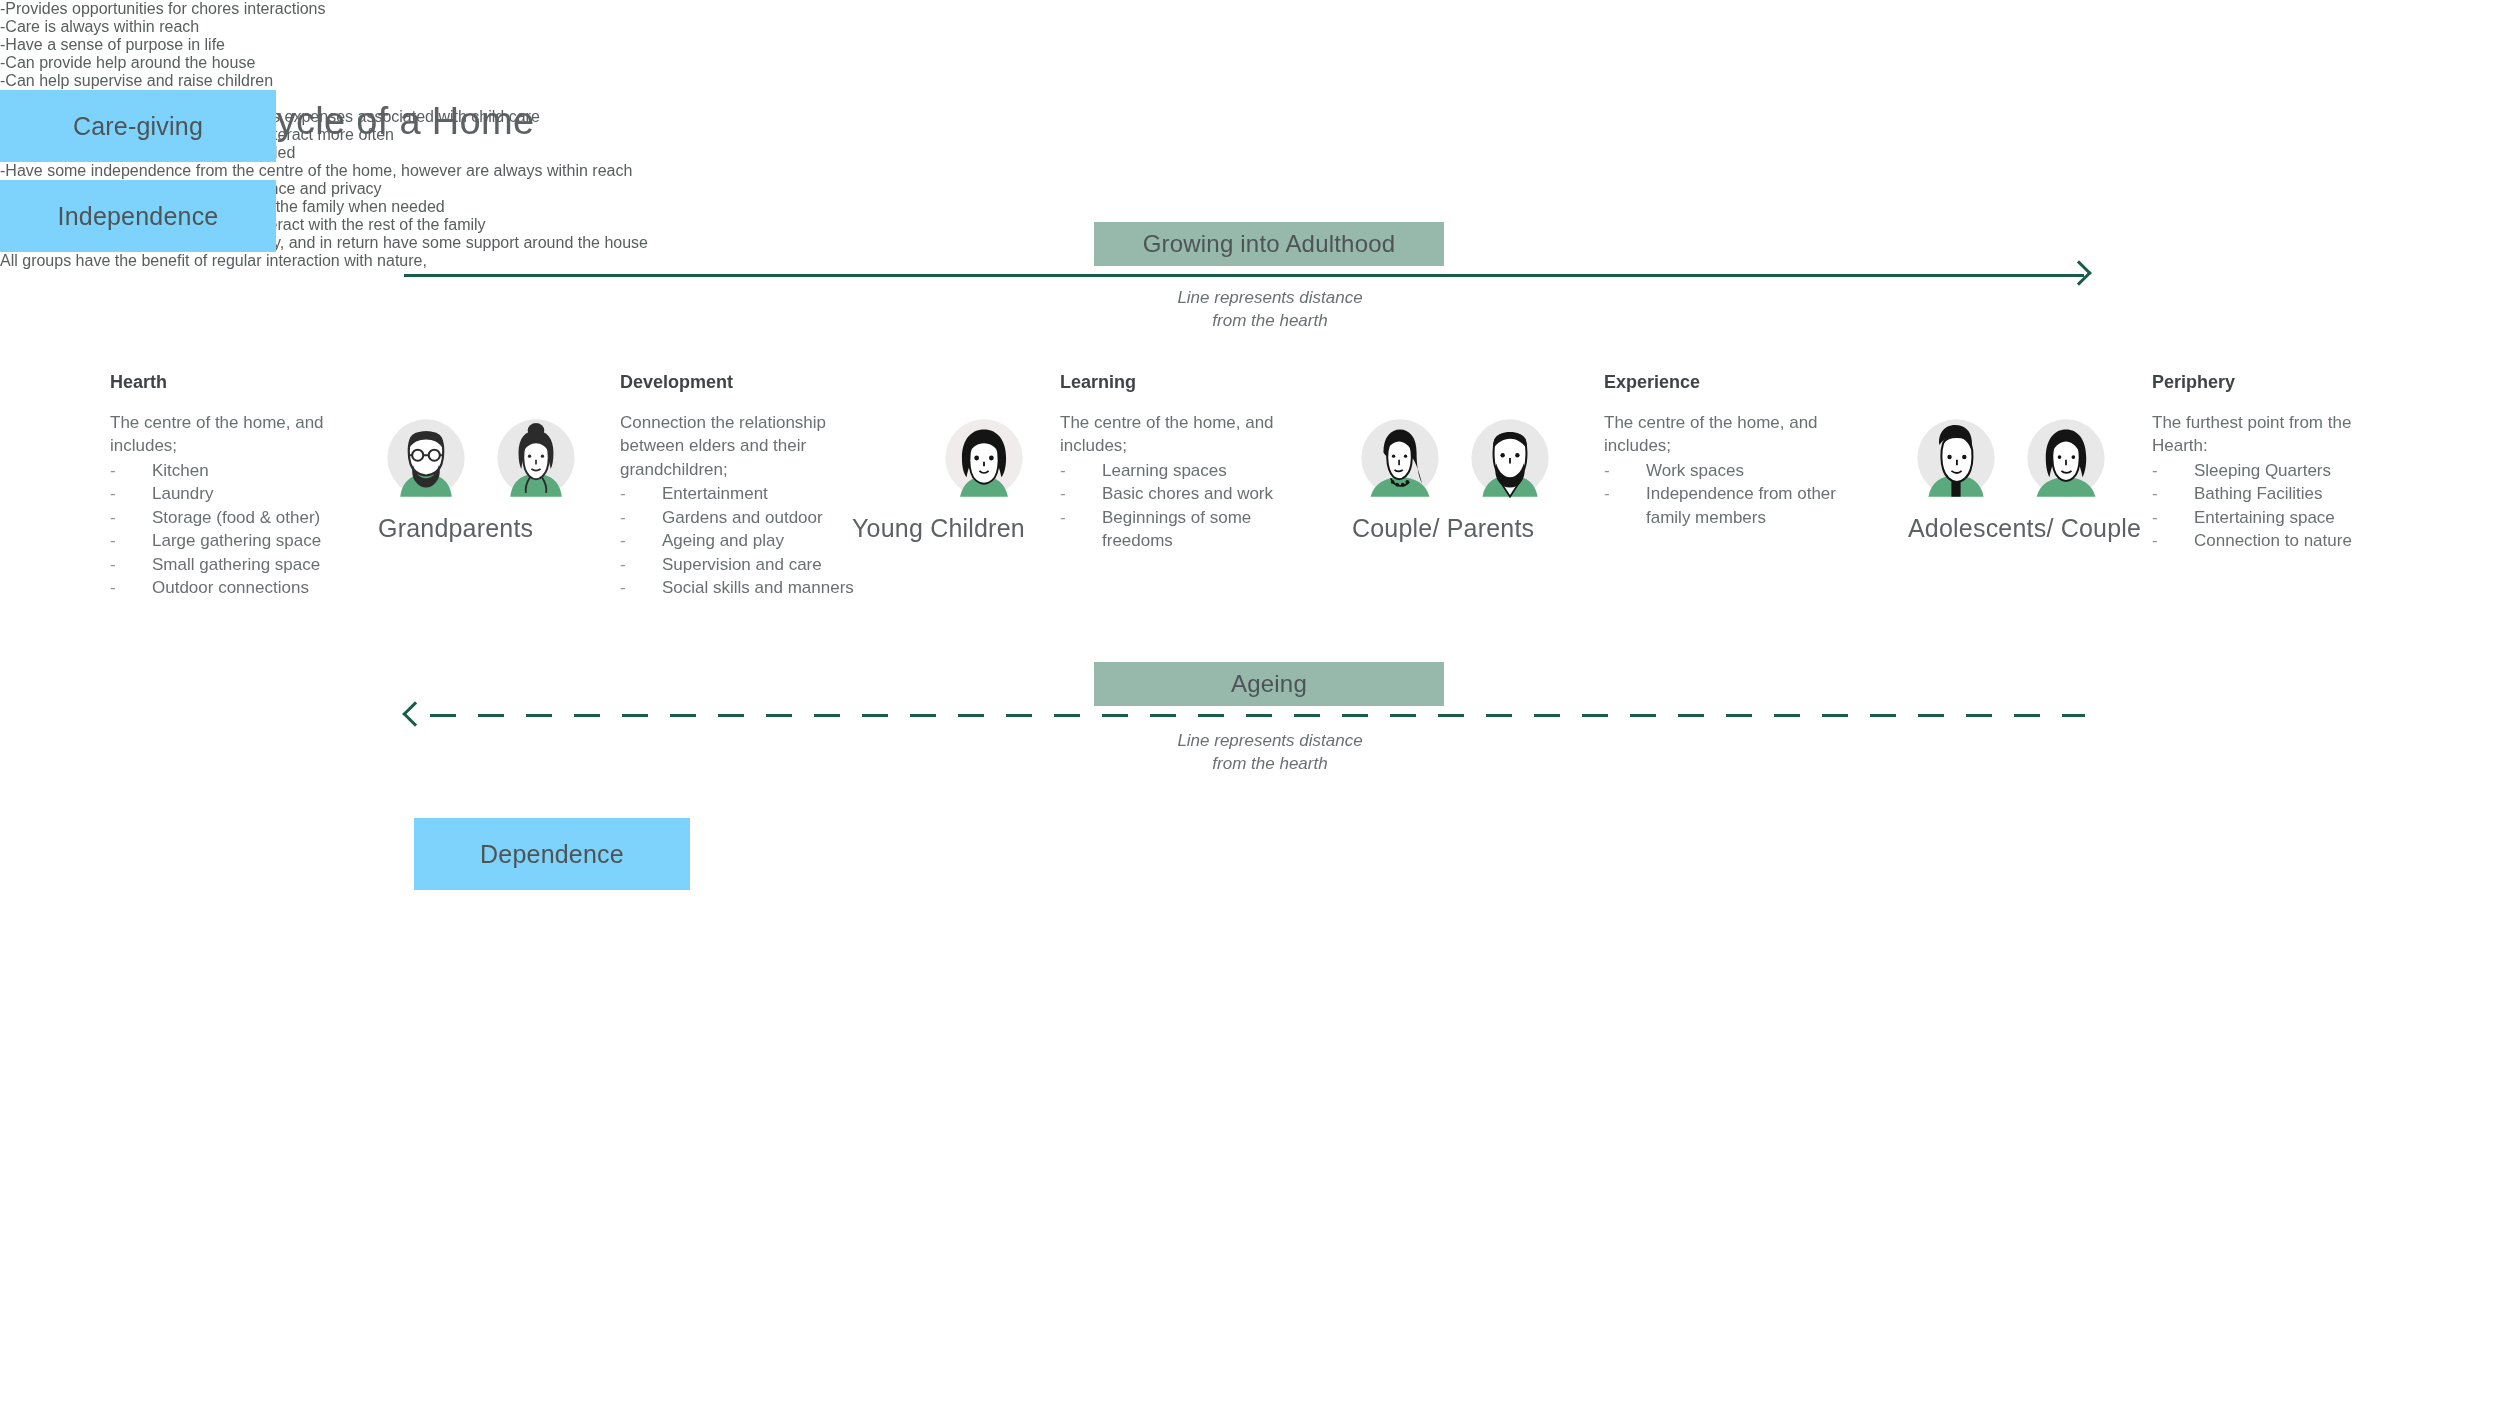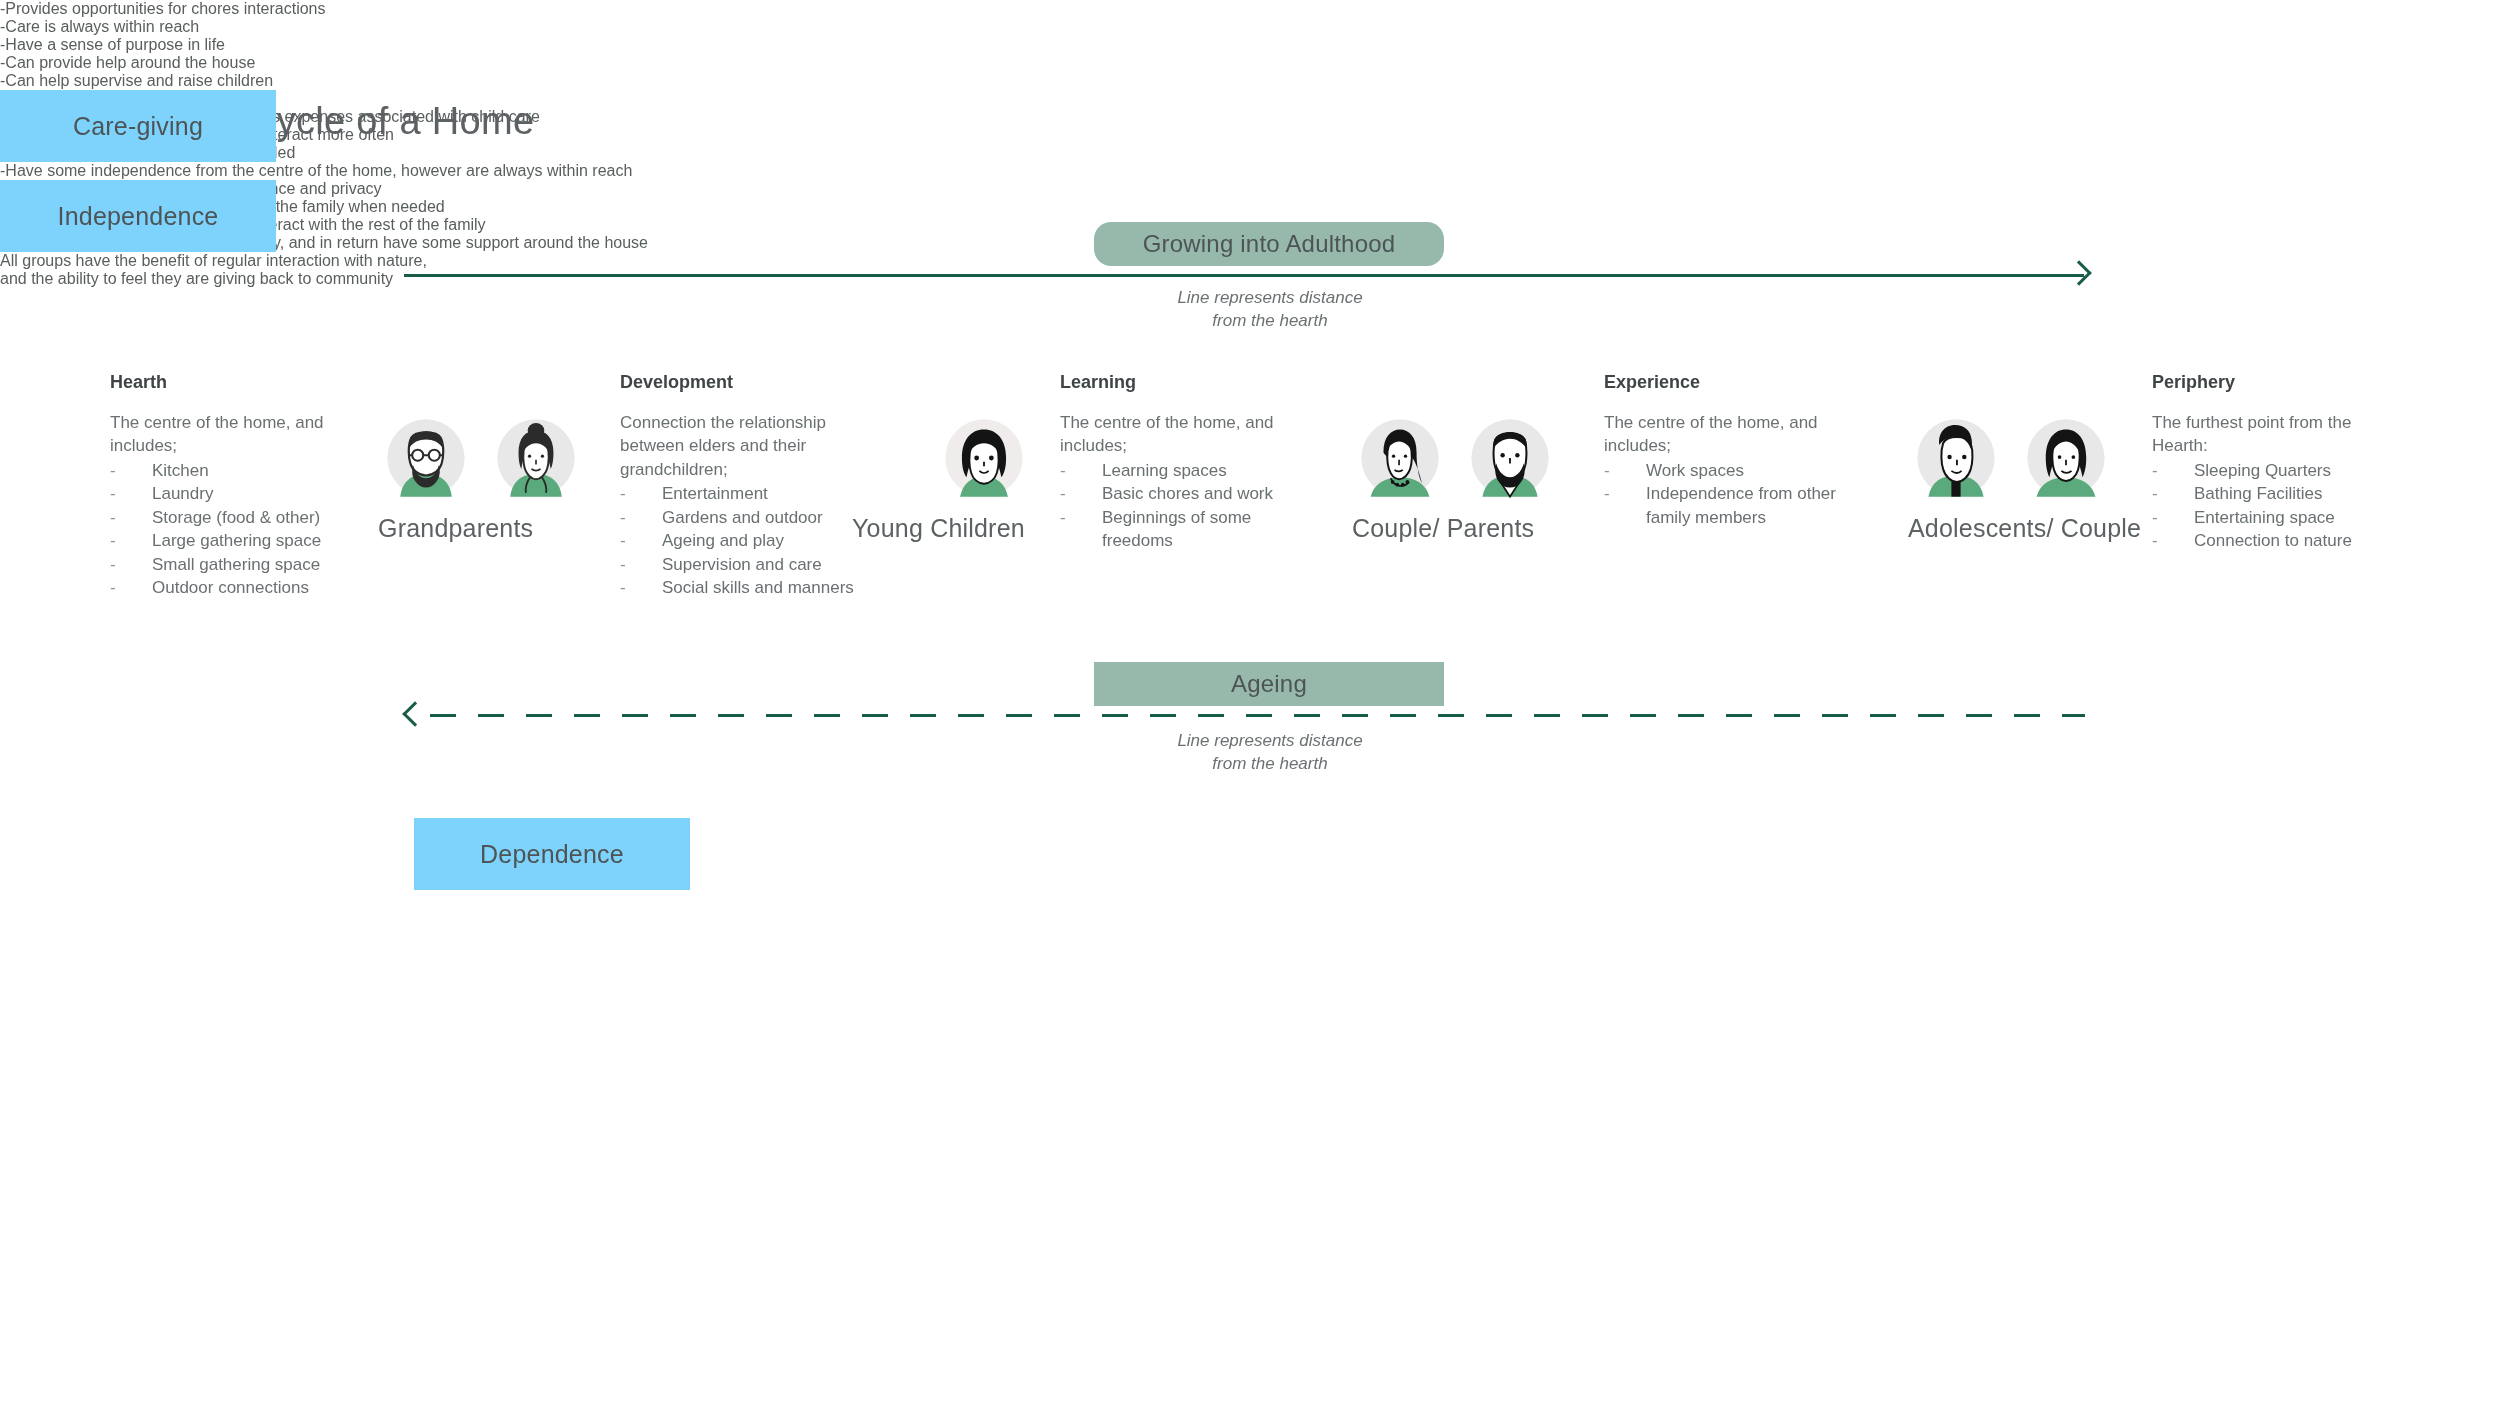--- a/index.html
+++ b/index.html
@@ -19,21 +19,21 @@
     letter-spacing: 0.3px; white-space: nowrap;
   }
 
   
   .banner {
     position: absolute; height: 44px;
     background: #96b9ac;
     display: flex; align-items: center; justify-content: center;
     font-size: 24px; color: #4e5456; letter-spacing: 0.2px;
   }
-  #banner-growing { left: 1094px; top: 222px; width: 350px; border-radius: 17px; }
+  #banner-growing { left: 1094px; top: 222px; width: 350px; }
   #banner-ageing  { left: 1094px; top: 662px; width: 350px; }
 
   
   .axis { position: absolute; height: 3px; }
   .axis-solid {
     left: 404px; top: 274px; width: 1680px;
     background: #1a5c4a;
   }
   .axis-dashed {
     left: 430px; top: 714px; width: 1655px;
@@ -327,20 +327,19 @@
   <div class="phase-card" id="card-independence">Independence</div>
   <ul class="phase-list" id="list-independence">
     <li><span class="dash">-</span><span>Have a sense of complete independence and privacy</span></li>
     <li><span class="dash">-</span><span>Can spend time away from the rest of the family when needed</span></li>
     <li><span class="dash">-</span><span>Have frequent opportunities to still interact with the rest of the family</span></li>
     <li><span class="dash">-</span><span>Will work more to provide for the family, and in return have some support around the house</span></li>
   </ul>
 
   <div class="footer-note">
     <div>All groups have the benefit of regular interaction with nature,</div>
-    <div>and the ability to feel they are giving back to community</div>
   </div>
 
   <div class="speck" id="speck-1"></div>
   <div class="speck" id="speck-2"></div>
   <div class="speck" id="speck-3"></div>
 
 </div>
 
 </body></html>

